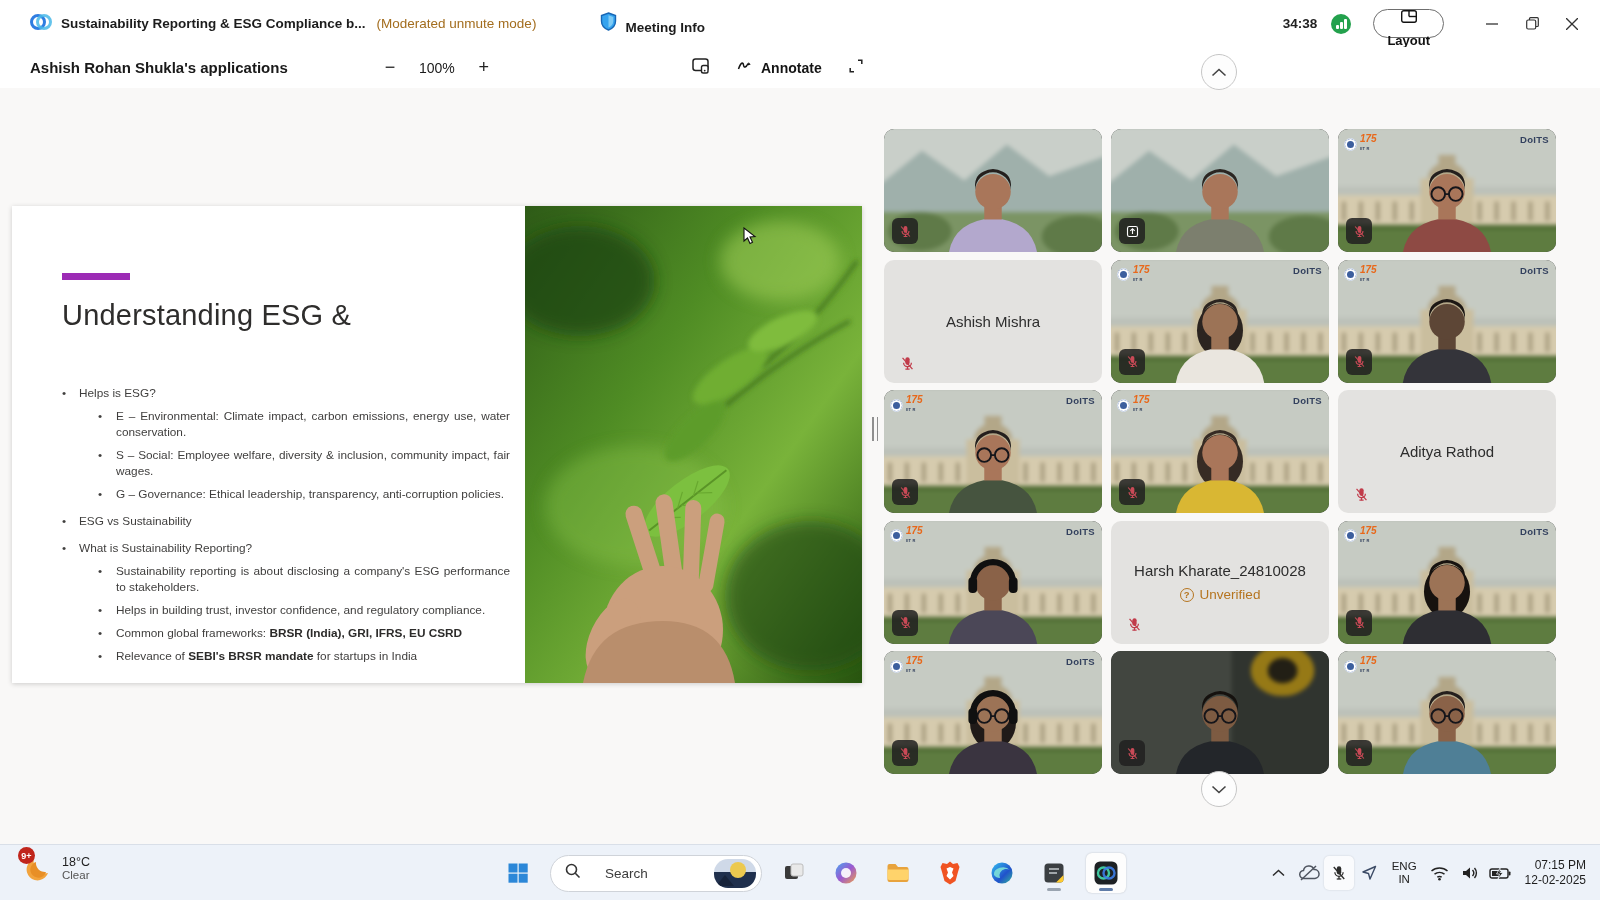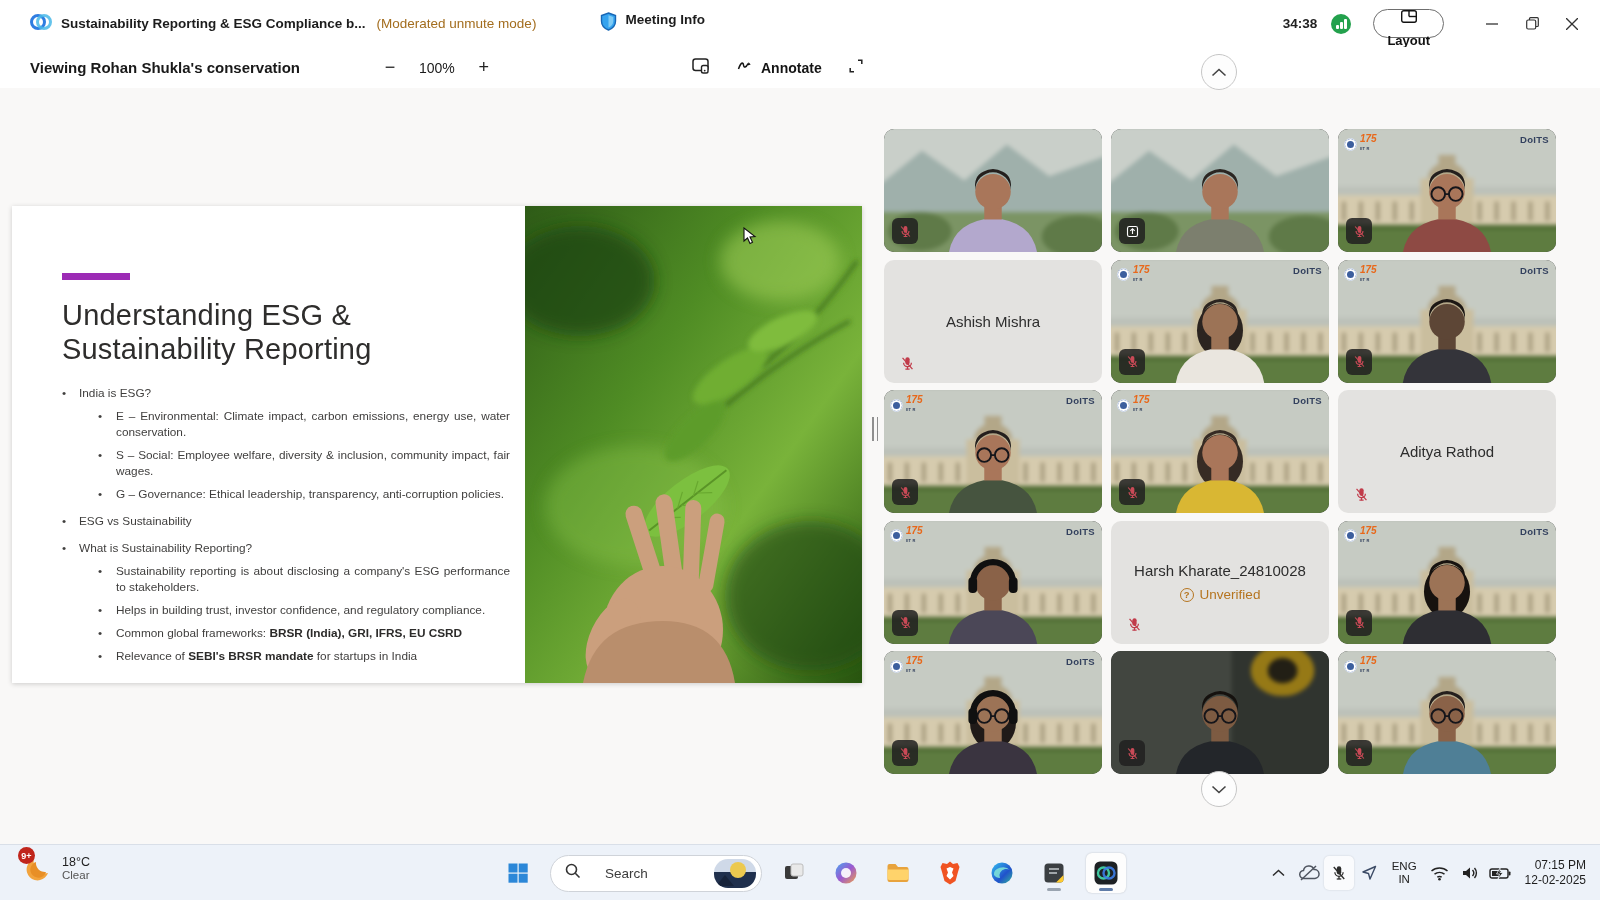--- a/index.html
+++ b/index.html
@@ -5,21 +5,21 @@
   * { margin:0; padding:0; box-sizing:border-box; }
   html,body { width:1600px; height:900px; overflow:hidden; }
   body { font-family:"Liberation Sans", sans-serif; background:#f9f8f7; }
   #app { position:relative; width:1289px; height:900px; background:#d946ef; }
 
   
   .titlebar { position:absolute; left:0; top:0; width:1600px; height:47px; background:#ffffff; display:flex; align-items:center; }
   .tb-left { display:flex; align-items:center; gap:9px; padding-left:30px; }
   .meeting-title { font-size:13.5px; font-weight:700; color:#1c1c1c; }
   .mode-note { font-size:13.5px; color:#a36d1e; margin-left:2px; }
-  .meeting-info { display:flex; align-items:flex-start; gap:8px; margin-left:55px; }
+  .meeting-info { display:flex; align-items:flex-end; gap:8px; margin-left:55px; }
   .meeting-info-label { font-size:13.5px; font-weight:700; color:#1c1c1c; }
   .tb-right { position:absolute; right:0; top:0; height:47px; display:flex; align-items:center; gap:0; }
   .timer { font-size:13.5px; font-weight:700; color:#222; margin-right:14px; }
   .conn-ind { width:20px; height:20px; border-radius:50%; background:#23a14d; display:flex; align-items:flex-end; justify-content:center; gap:1.5px; padding-bottom:5px; margin-right:22px; }
   .conn-ind span { width:2.5px; background:#fff; border-radius:1px; display:block; }
   .layout-btn { display:flex; align-items:center; gap:7px; border:1.5px solid #6e6e6e; border-radius:15px; height:29px; padding:0 13px; background:#fff; cursor:pointer; margin-right:28px;flex-direction:column; }
   .layout-btn span { font-size:13px; font-weight:700; color:#111; }
   .win-btn { width:40px; height:47px; display:flex; align-items:center; justify-content:center; color:#333; }
   .win-btn svg { display:block; }
 
@@ -153,21 +153,21 @@
       <span class="win-btn" style="margin-right:8px">
           <svg width="12" height="12">
             <line x1="0" y1="0" x2="12" y2="12" stroke="#333" stroke-width="1.3"></line>
             <line x1="12" y1="0" x2="0" y2="12" stroke="#333" stroke-width="1.3"></line>
           </svg>
         </span>
     </div>
   </header>
 
   <div class="share-toolbar">
-    <span class="viewing-label">Viewing Rohan Shukla's conservation</span>
+    <span class="viewing-label">Ashish Rohan Shukla's applications</span>
     <span class="zoom-ctrls">
       <button class="zoom-btn">−</button>
       <span class="zoom-level">100%</span>
       <button class="zoom-btn">+</button>
     </span>
     <span class="share-icons">
       <span><svg width="19" height="16" viewBox="0 0 19 16">
             <rect x="1" y="1" width="15" height="11.5" rx="2.5" fill="none" stroke="#222" stroke-width="1.5"></rect>
             <rect x="9.5" y="7.5" width="6.5" height="7.5" rx="1.8" fill="#fff" stroke="#222" stroke-width="1.4"></rect>
             <circle cx="12.7" cy="12.6" r="0.9" fill="#222"></circle>
@@ -184,26 +184,25 @@
             <path d="M6 13.8 H2.2 V10" fill="none" stroke="#222" stroke-width="1.5"></path>
           </svg></span>
     </span>
   </div>
 
   <section class="share-area">
     <div class="slide">
       <div class="accent-bar" style="background: rgb(156, 43, 181);"></div>
       <div class="slide-title">
         <div>Understanding ESG &amp;</div>
-        <div>Sustainability Reporting</div>
       </div>
       <div class="bullets" id="bullet-list">
           <div class="bullet l1">
             <span class="marker">•</span>
-            <span class="btext"><span>India is ESG?</span></span>
+            <span class="btext"><span>Helps is ESG?</span></span>
           </div>
           <div class="bullet l2 just">
             <span class="marker">•</span>
             <span class="btext"><span>E – Environmental: Climate impact, carbon emissions, energy use, water conservation.</span></span>
           </div>
           <div class="bullet l2 just">
             <span class="marker">•</span>
             <span class="btext"><span>S – Social: Employee welfare, diversity &amp; inclusion, community impact, fair wages.</span></span>
           </div>
           <div class="bullet l2 just">

